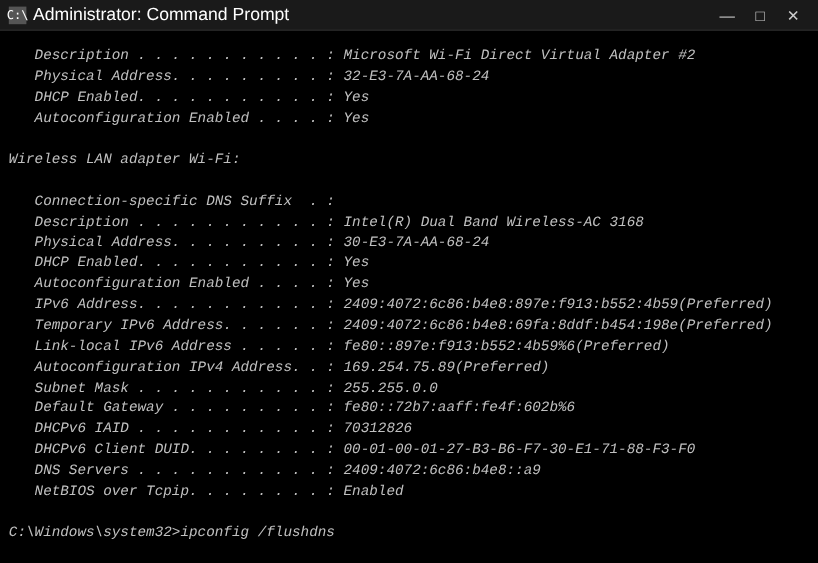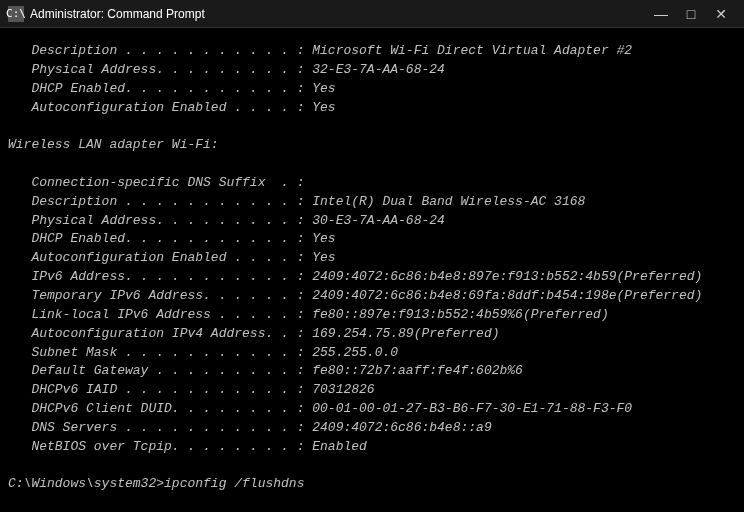--- a/index.html
+++ b/index.html
@@ -30,21 +30,21 @@
       width: 16px;
       height: 16px;
       background: #555;
       display: flex;
       align-items: center;
       justify-content: center;
       font-size: 10px;
     }
     .title-bar-text {
       color: #fff;
-      font-size: 12px;
+      font-size: 16px;
       font-family: 'Segoe UI', sans-serif;
     }
     .title-bar-controls {
       display: flex;
       gap: 0;
     }
     .title-bar-btn {
       width: 30px;
       height: 28px;
       display: flex;

